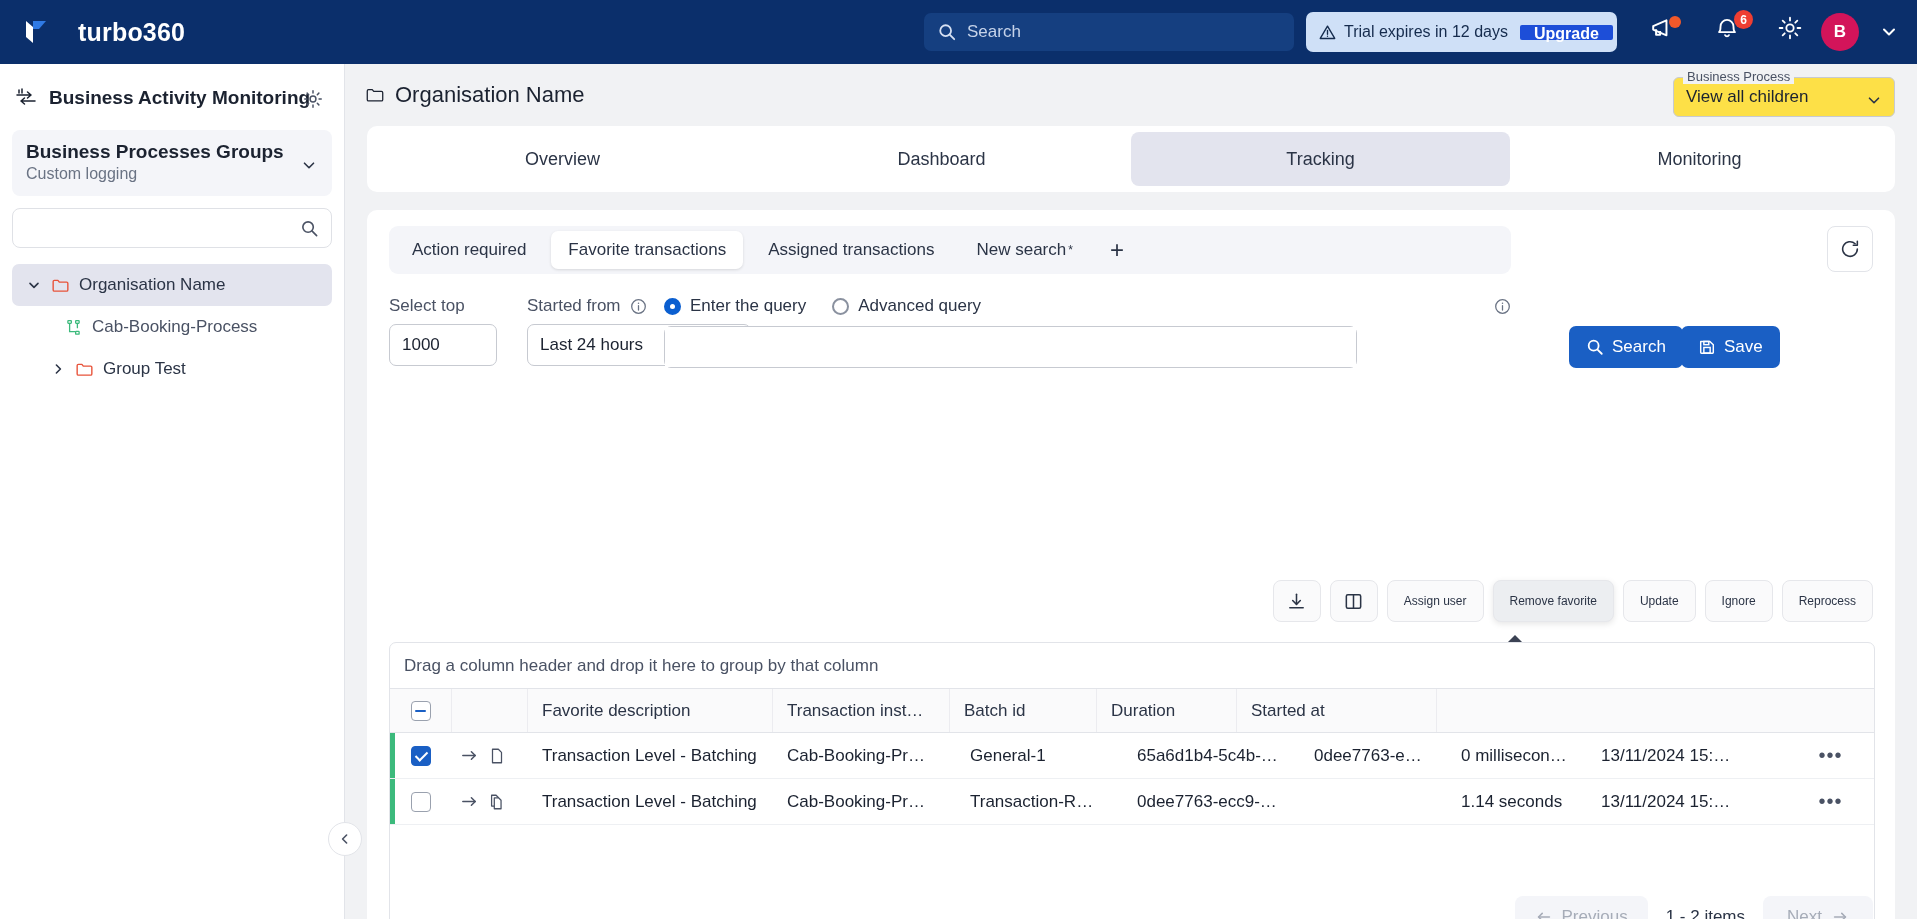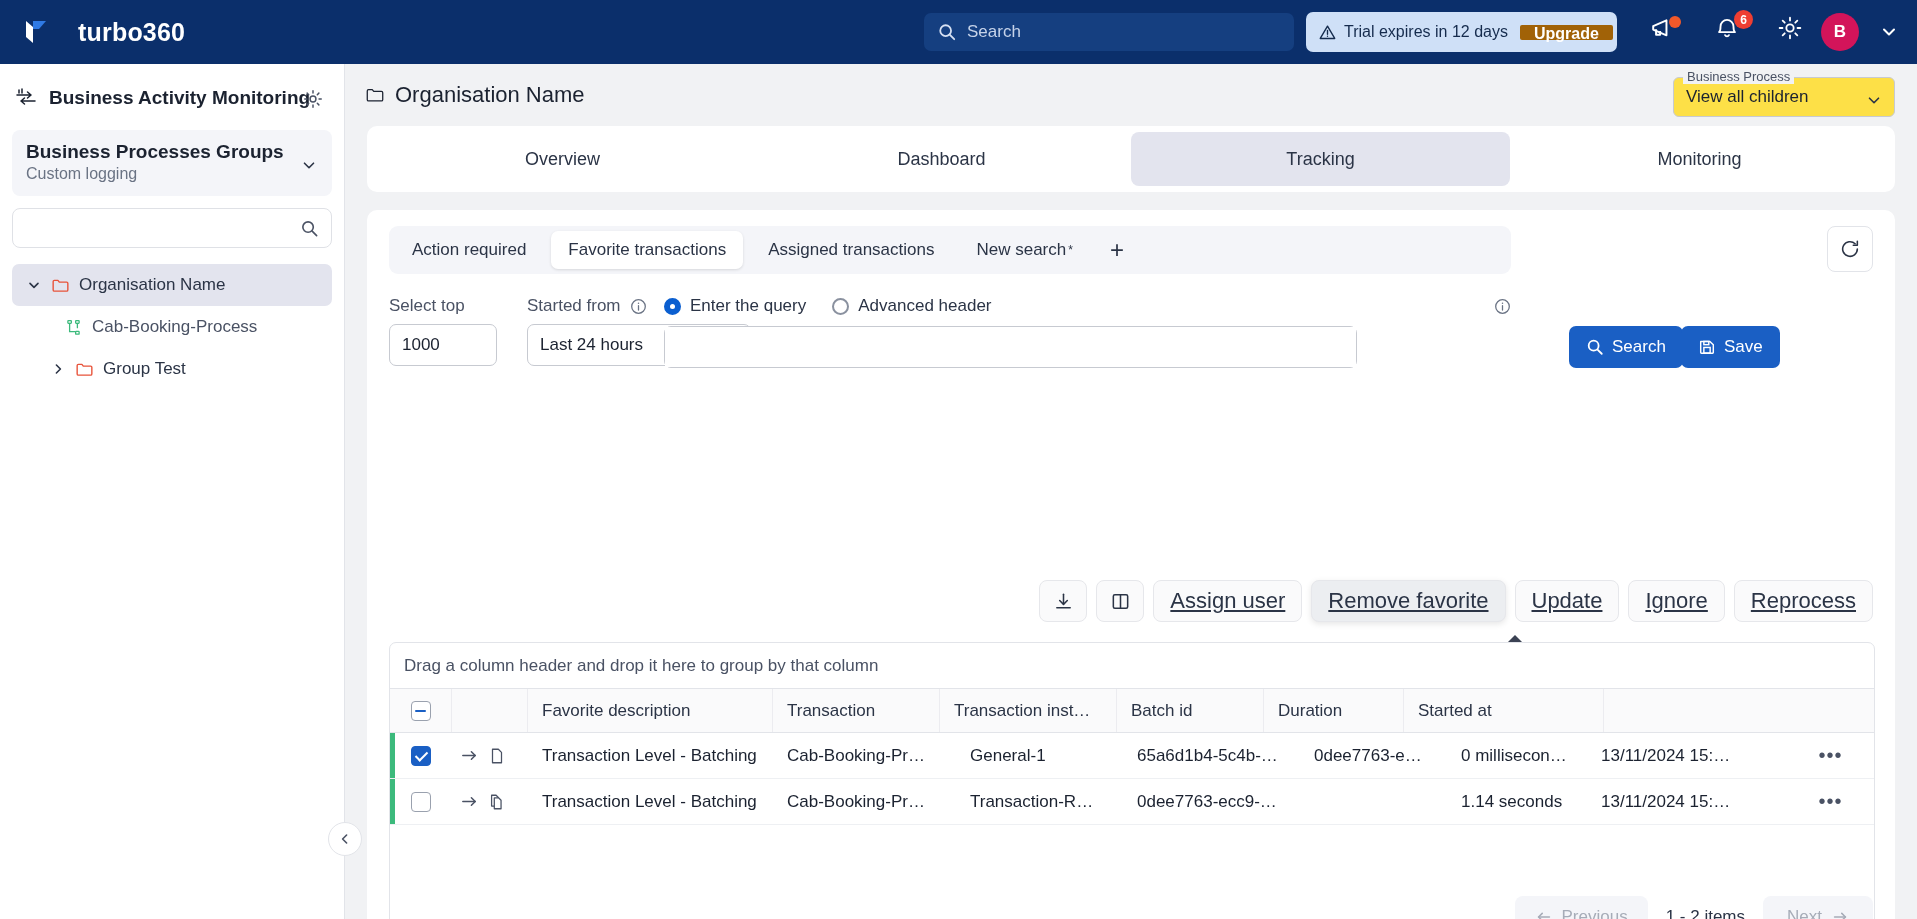--- a/index.html
+++ b/index.html
@@ -32,21 +32,21 @@
   }
   .search-wrap input::placeholder { color: #c6d3e9; }
 
   .trial {
     position: absolute; left: 1306px; top: 12px; height: 40px;
     background: #cfe0f7; border-radius: 7px;
     display: flex; align-items: center; padding: 0 0 0 13px; gap: 8px;
   }
   .trial-text { font-size: 16px; color: #152b4d; white-space: nowrap; }
   .upgrade-btn {
-    background: #a16207; color: #fff; font-size: 16px; font-weight: 600;
+    background: #1d4ed8; color: #fff; font-size: 16px; font-weight: 600;
     border: none; border-radius: 2px; height: 15px; padding: 0 14px;
     margin: 0 4px; cursor: pointer; font-family: "Liberation Sans", sans-serif;
   }
   .icon-btn { position: absolute; top: 14px; width: 36px; height: 36px; cursor: pointer; }
   .badge-dot {
     position: absolute; width: 12px; height: 12px; border-radius: 50%;
     background: #f1592a; top: -1px; right: 0px;
   }
   .badge-num {
     position: absolute; min-width: 19px; height: 19px; border-radius: 10px;
@@ -199,24 +199,23 @@
     display: inline-flex; align-items: center; gap: 8px;
     font-family: "Liberation Sans", sans-serif;
   }
 
   .action-row {
     position: absolute; right: 22px; top: 370px;
     display: flex; align-items: center; gap: 9px;
   }
   .act-btn {
     height: 42px; border: 1px solid #e6e7eb; background: #fafafb;
-    border-radius: 8px; font-size: 22px; color: #2b3446; cursor: pointer;
+    border-radius: 8px; font-size: 12px; color: #2b3446; cursor: pointer;
     padding: 0 16px; display: flex; align-items: center; justify-content: center;
     font-family: "Liberation Sans", sans-serif;
-    text-decoration: underline;
   }
   .act-btn.icon-only { width: 48px; padding: 0; }
   .act-btn.hovered { background: #eceef1; box-shadow: 0 2px 6px rgba(0,0,0,.10); }
 
   .tooltip {
     position: absolute; right: 287px; top: 432px; background: #3b4253; color: #fff;
     font-size: 16px; border-radius: 7px; padding: 9px 14px; white-space: nowrap;
   }
   .tooltip::before {
     content: ""; position: absolute; top: -7px; left: 50%; margin-left: -7px;
@@ -513,21 +512,21 @@
           </svg>
         </span>
 
         <div class="radio-grp">
           <label class="radio">
             <span class="radio-mark on"></span>
             <span>Enter the query</span>
           </label>
           <label class="radio">
             <span class="radio-mark"></span>
-            <span>Advanced header</span>
+            <span>Advanced query</span>
           </label>
         </div>
 
         <div class="query-input">
           <input type="text" placeholder="" style="">
         </div>
 
         <span class="info-ic" style="position:absolute;left:1105px;top:2px;">
           <svg width="17" height="17" viewBox="0 0 20 20" fill="none" stroke="#6a7384" stroke-width="1.5">
             <circle cx="10" cy="10" r="8"></circle>
@@ -583,21 +582,20 @@
 
       <div class="grid">
         <div class="grid-drag">Drag a column header and drop it here to group by that column</div>
 
         <div class="grid-head">
           <div class="gh" style="width:62px;justify-content:center;padding-left:0;">
             <span class="cb indet"></span>
           </div>
           <div class="gh" style="width:76px;"></div>
           <div class="gh" style="width:245px;">Favorite description</div>
-          <div class="gh" style="width:167px;">Transaction</div>
           <div class="gh" style="width:177px;">Transaction inst…</div>
           <div class="gh" style="width:147px;">Batch id</div>
           <div class="gh" style="width:140px;">Duration</div>
           <div class="gh" style="width:200px;">Started at</div>
           <div class="gh" style="flex:1;border-right:none;"></div>
         </div>
 
         <div class="grid-row">
           <span class="row-accent"></span>
           <div class="gc" style="width:62px;justify-content:center;padding-left:0;">

